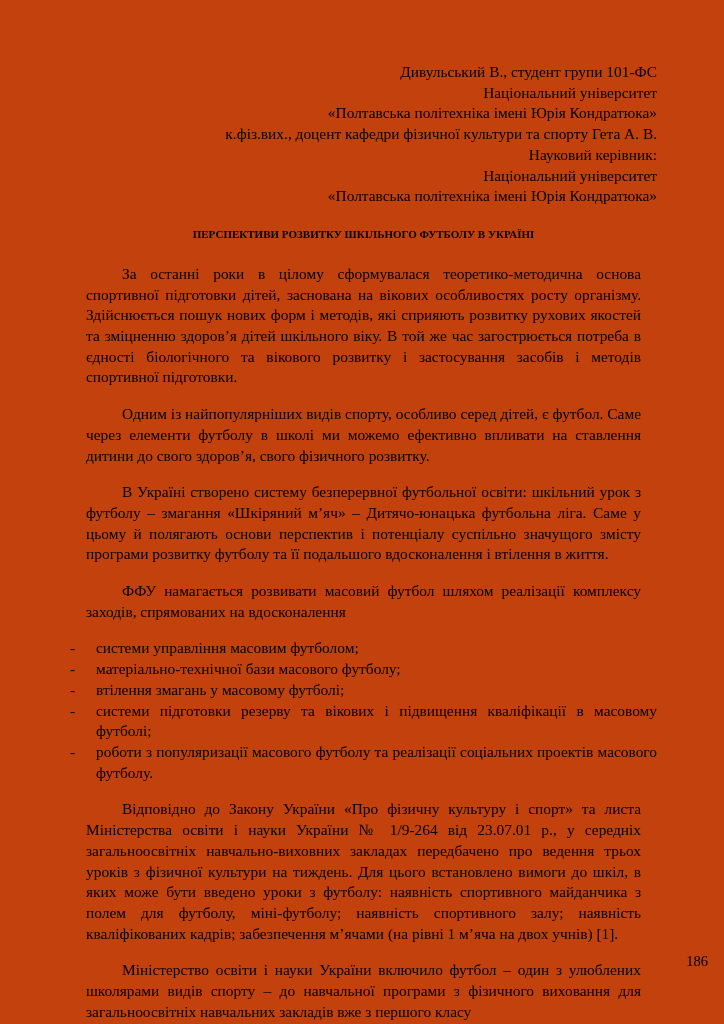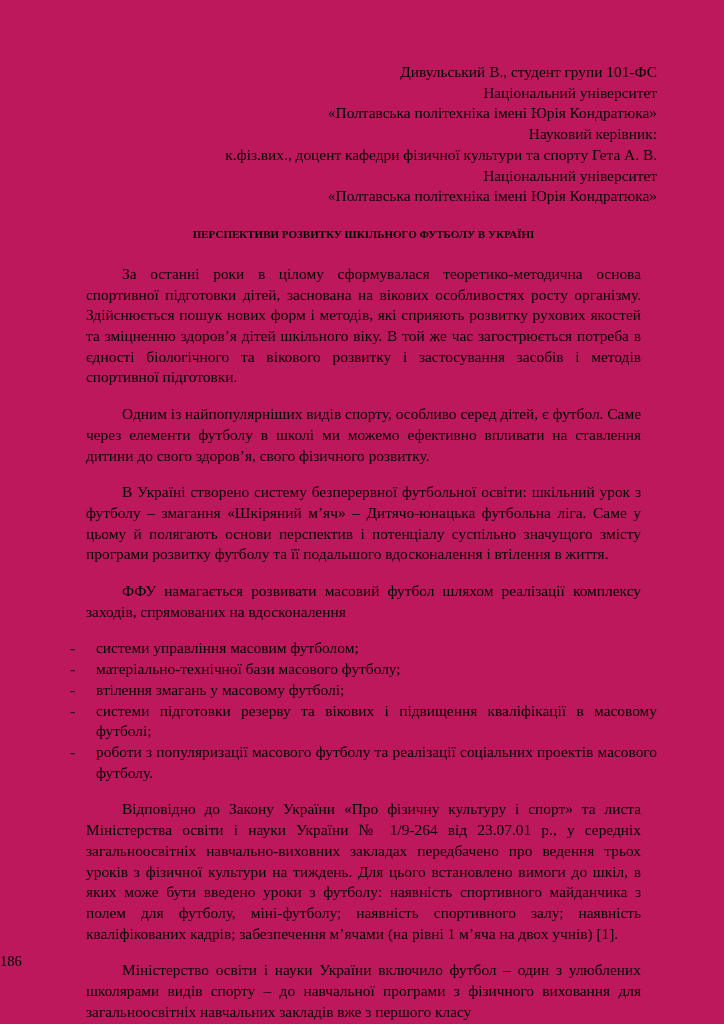--- a/index.html
+++ b/index.html
@@ -4,21 +4,21 @@
 <style>
   html, body {
     margin: 0;
     padding: 0;
     background: #e8e8e8;
   }
   .page {
     width: 724px;
     height: 1024px;
     margin: 0 auto;
-    background: #be185d;
+    background: #c2410c;
     color: #000000;
     font-family: "Liberation Serif", "DejaVu Serif", serif;
     font-size: 15.4px;
     line-height: 20.7px;
     box-sizing: border-box;
     padding: 62px 67px 30px 70px;
     position: relative;
     overflow: hidden;
   }
   .byline-block {
@@ -51,35 +51,35 @@
   }
   .list-item-text {
     flex: 1;
     text-align: justify;
   }
   .page-footer {
     position: absolute;
     left: 0;
     right: 16px;
     bottom: 52px;
-    text-align: left;
+    text-align: right;
     font-size: 14.5px;
   }
 </style>
 </head>
 <body>
 
 <div class="page">
 
   <div class="byline-block">
     <div class="byline-line">Дивульський В., студент групи 101-ФС</div>
     <div class="byline-line italic">Національний університет</div>
     <div class="byline-line italic">«Полтавська політехніка імені Юрія Кондратюка»</div>
+    <div class="byline-line">к.фіз.вих., доцент кафедри фізичної культури та спорту Гета А. В.</div>
     <div class="byline-line">Науковий керівник:</div>
-    <div class="byline-line">к.фіз.вих., доцент кафедри фізичної культури та спорту Гета А. В.</div>
     <div class="byline-line italic">Національний університет</div>
     <div class="byline-line italic">«Полтавська політехніка імені Юрія Кондратюка»</div>
   </div>
 
   <div class="doc-title">ПЕРСПЕКТИВИ РОЗВИТКУ ШКІЛЬНОГО ФУТБОЛУ В УКРАЇНІ</div>
 
   <p class="para">За останні роки в цілому сформувалася теоретико-методична основа спортивної підготовки дітей, заснована на вікових особливостях росту організму. Здійснюється пошук нових форм і методів, які сприяють розвитку рухових якостей та зміцненню здоров’я дітей шкільного віку. В той же час загострюється потреба в єдності біологічного та вікового розвитку і застосування засобів і методів спортивної підготовки.</p>
   <p class="para">Одним із найпопулярніших видів спорту, особливо серед дітей, є футбол. Саме через елементи футболу в школі ми можемо ефективно впливати на ставлення дитини до свого здоров’я, свого фізичного розвитку.</p>
   <p class="para">В Україні створено систему безперервної футбольної освіти: шкільний урок з футболу – змагання «Шкіряний м’яч» – Дитячо-юнацька футбольна ліга. Саме у цьому й полягають основи перспектив і потенціалу суспільно значущого змісту програми розвитку футболу та її подальшого вдосконалення і втілення в життя.</p>
   <p class="para">ФФУ намагається розвивати масовий футбол шляхом реалізації комплексу заходів, спрямованих на вдосконалення</p>

